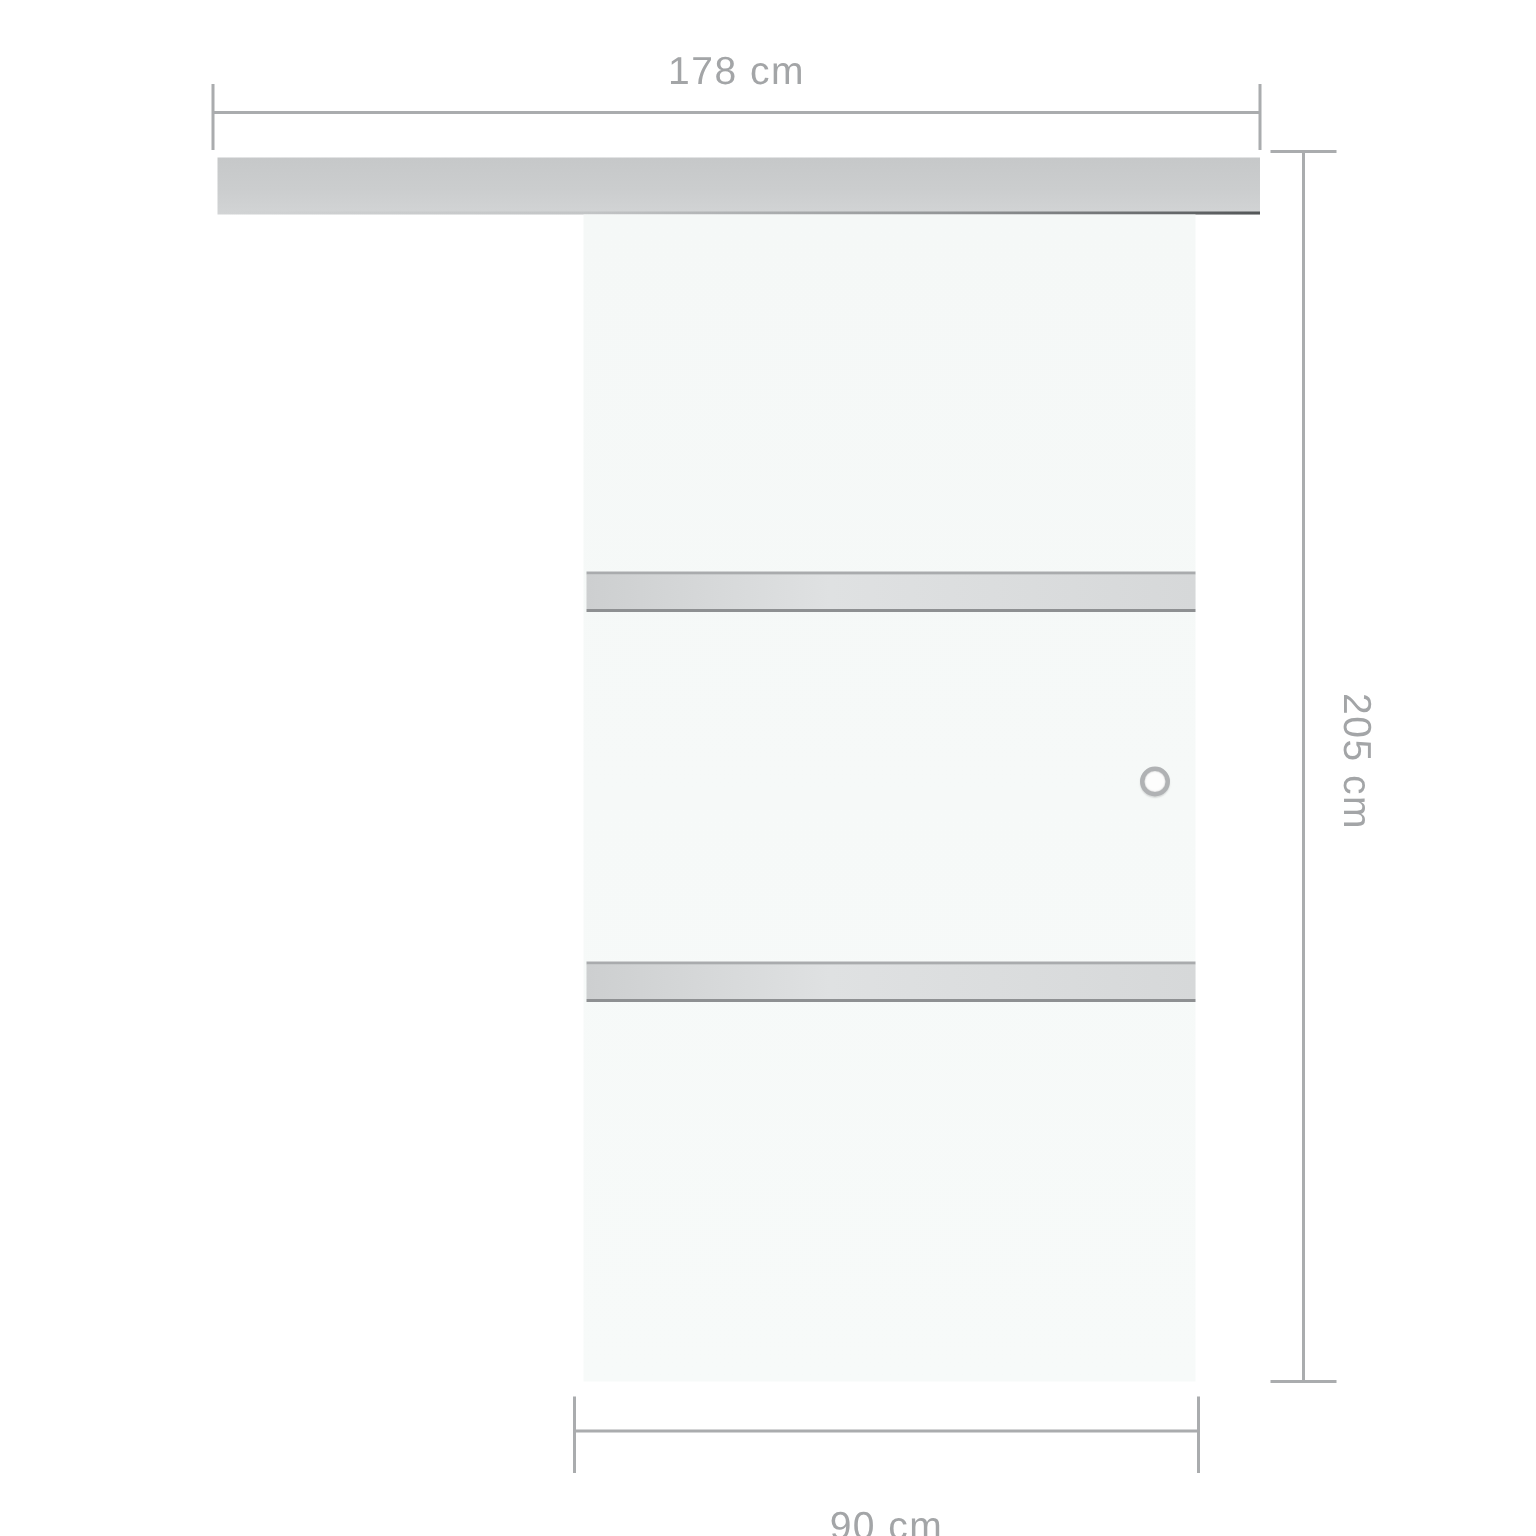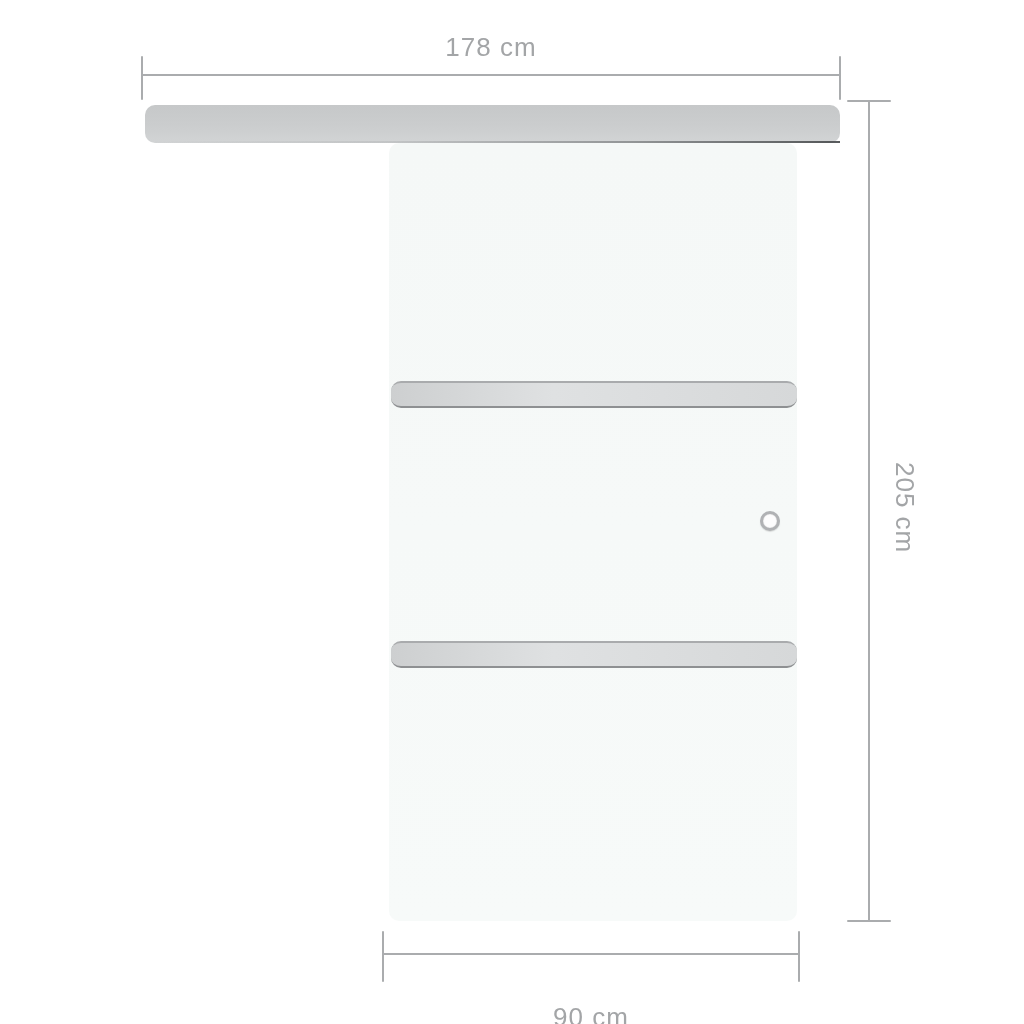--- a/index.html
+++ b/index.html
@@ -1,15 +1,15 @@
 <!DOCTYPE html>
 <html style="--background: #ffffff; --dim-line: #aaacae; --dim-text: #a3a5a7; --rail-gray: #c9cbcc; --panel: #f5f8f7; --stripe-body: #d6d8d9; --stripe-edge: #8e9092; --handle-ring: #b0b2b4;"><head>
 <meta charset="utf-8">
 <style>
-  * { margin: 0; padding: 0; box-sizing: border-box; border-radius: 10px; }
+  * { margin: 0; padding: 0; box-sizing: border-box; }
   html, body { background: #fff; }
   .canvas {
     position: relative;
     width: 1024px;
     height: 1024px;
     background: var(--background, #ffffff);
     font-family: "Liberation Sans", sans-serif;
     overflow: hidden;
   }
   .dim-text {

